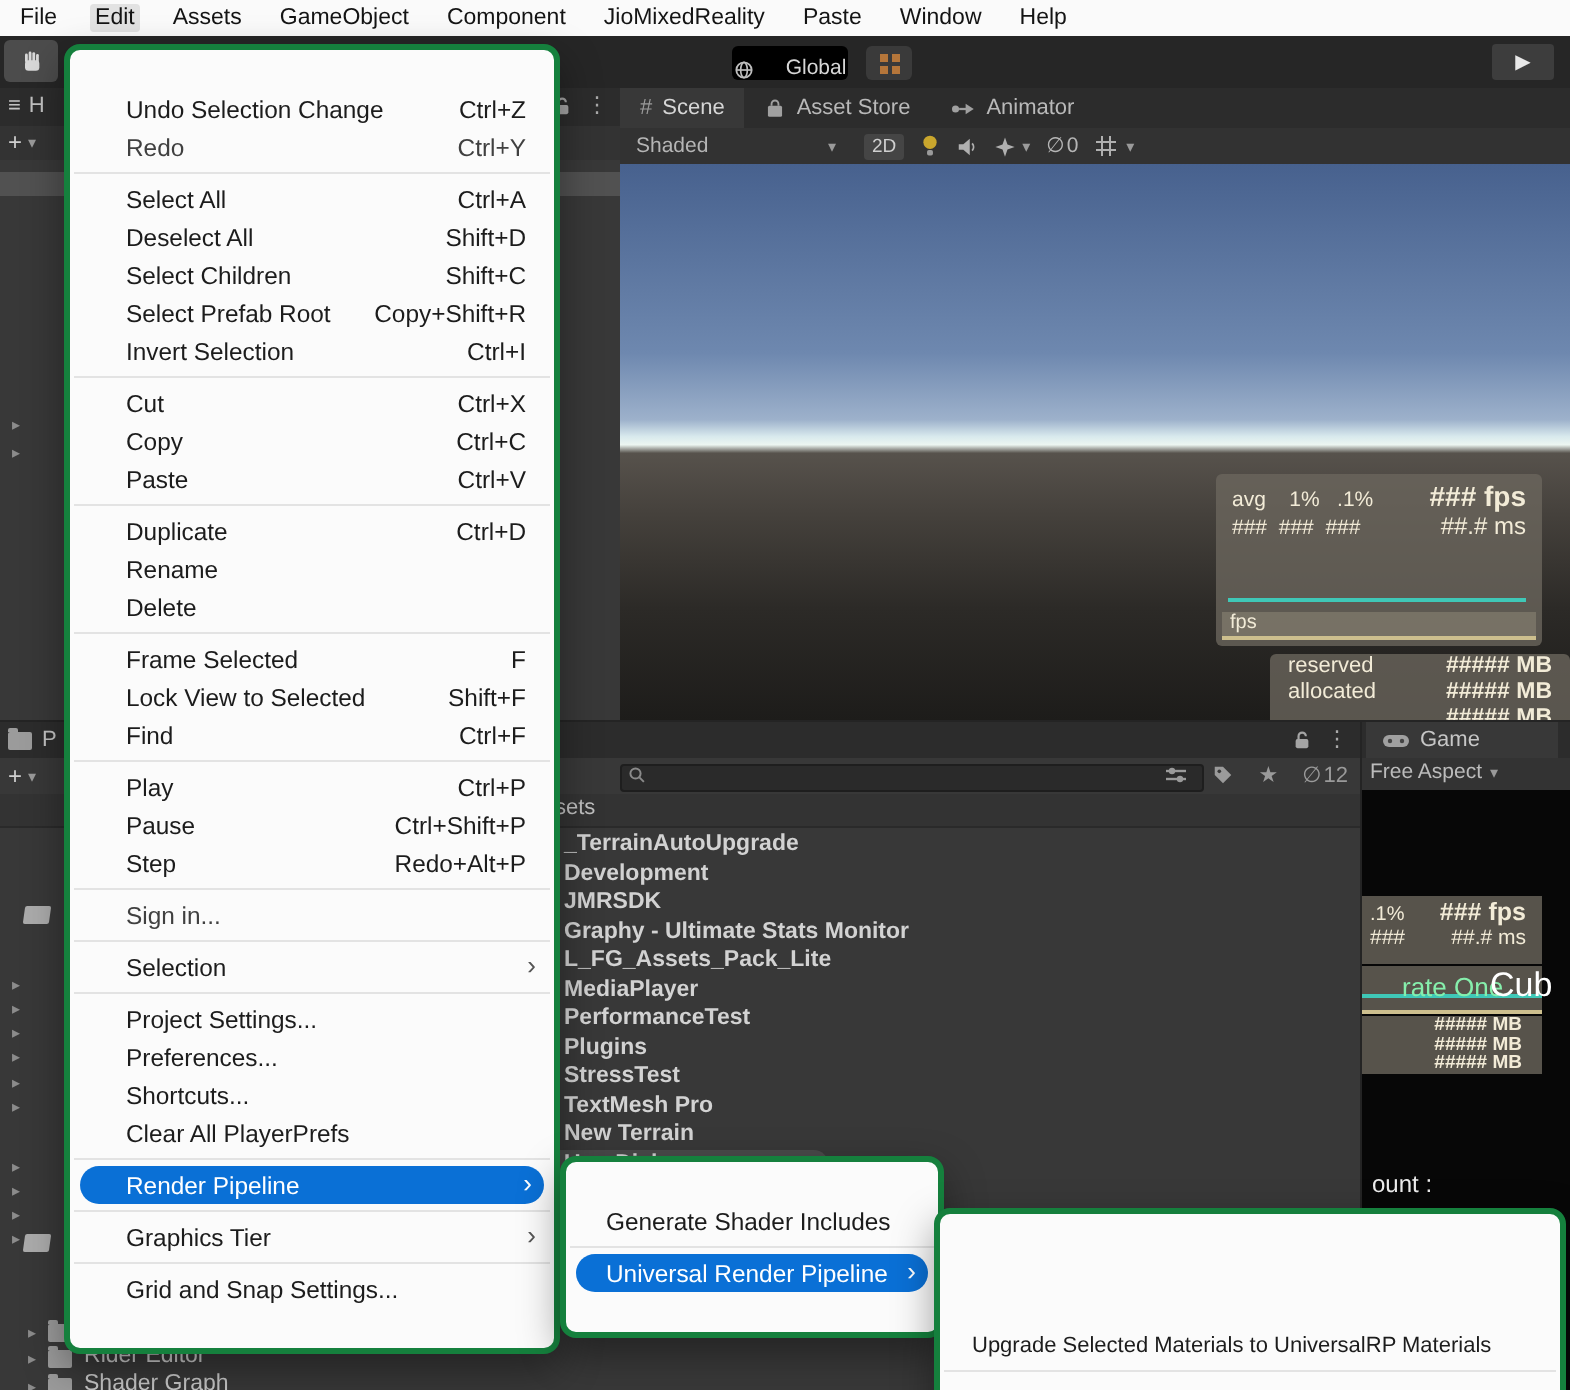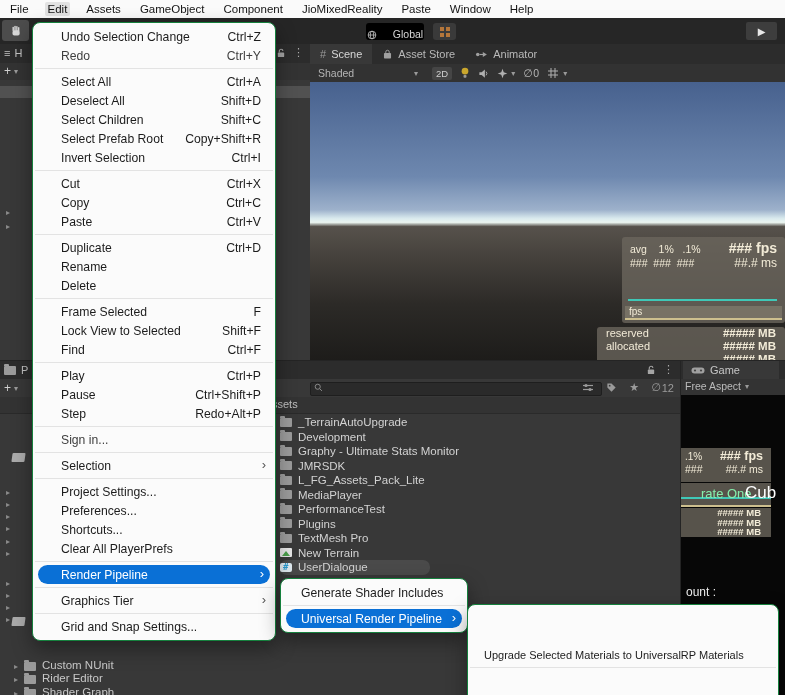--- a/index.html
+++ b/index.html
@@ -45,43 +45,43 @@
   .stab.ic-anim .ic-anim{display:inline;}
   .scene-tools{position:absolute;left:0;top:20px;width:100%;height:18px;background:#323232;display:flex;align-items:center;
                color:#b5b5b5;font-size:10.5px;gap:8px;padding-left:8px;box-sizing:border-box;}
   .shaded-dd{width:100px;display:flex;justify-content:space-between;align-items:center;padding-right:6px;}
   .tbtn{background:#454545;border-radius:2px;padding:1px 4px;font-size:9.5px;color:#cfcfcf;}
   .cd{font-size:8px;color:#9a9a9a;}
   .viewport{position:absolute;left:0;top:38px;width:100%;height:278px;
     background:linear-gradient(#47618e 0%,#6e88af 34%,#9db1cb 46%,#d8e9ed 49%,#ecf6f1 50.5%,#57524c 52%,#45413c 63%,#2c2a27 80%,#1d1c1a 100%);}
   
   .g-ov{position:absolute;background:rgba(108,103,93,.78);border-radius:3px;color:#f2ebd7;}
-  .ov-scene{right:0;top:155px;width:163px;height:86px;}
+  .ov-scene{right:14px;top:155px;width:163px;height:86px;}
   .ov-row{display:flex;justify-content:space-between;align-items:baseline;padding:0 8px;white-space:pre;}
   .ov-l{font-size:10.5px;}
   .ov-r1{font-size:14px;font-weight:bold;}
   .ov-r2{font-size:12px;}
   .tealline{position:absolute;left:6px;right:8px;top:62px;height:2px;background:#3fc8b7;}
   .fpsbar{position:absolute;left:3px;right:3px;top:69px;height:14px;background:rgba(140,134,118,.55);
           border-bottom:2px solid #cdbf8e;font-size:10px;padding-left:4px;box-sizing:border-box;}
-  .ov-mem{right:0;top:245px;width:188px;height:40px;}
+  .ov-mem{right:0;top:245px;width:150px;height:40px;}
   .mem-row{display:flex;justify-content:space-between;padding:0 9px;font-size:11px;line-height:13px;}
   .mem-row .v{font-weight:bold;font-size:11.5px;}
   
   .proj{position:absolute;left:0;top:360px;width:680px;height:335px;background:#383838;overflow:hidden;border-top:1px solid #242424;}
   .proj-hdr{position:absolute;left:0;top:0;width:100%;height:18px;background:#2c2c2c;color:#c2c2c2;font-size:11px;}
   .proj-tools{position:absolute;left:0;top:18px;width:100%;height:18px;background:#383838;border-bottom:1px solid #2f2f2f;}
   .search{position:absolute;left:310px;top:2.5px;width:268px;height:12px;background:#2a2a2a;border:1px solid #1e1e1e;
           border-radius:2px;color:#ccc;font-size:10px;padding:0 4px 0 18px;outline:none;}
   .s-ic{position:absolute;left:314px;top:4px;line-height:0;}
   .pt-icons{position:absolute;right:6px;top:2px;display:flex;gap:12px;align-items:center;color:#9a9a9a;font-size:11px;}
   .crumb{position:absolute;left:0;top:36px;width:100%;height:16px;background:#333;border-bottom:1px solid #2a2a2a;
          color:#c0c0c0;font-size:11px;}
   .crumb span{position:absolute;left:272px;top:1px;}
-  .flist{position:absolute;left:280px;top:54px;width:390px;}
+  .flist{position:absolute;left:264px;top:54px;width:390px;font-weight:bold;}
   .prow{display:flex;align-items:center;gap:6px;height:14.5px;color:#d2d2d2;font-size:11.5px;}
   .prow.selected{background:#4a4a4a;border-radius:7px;width:150px;}
   .fold{width:12px;height:9px;background:#9b9b9b;border-radius:1px;position:relative;flex:none;}
   .fold::before{content:"";position:absolute;top:-2px;left:0;width:5px;height:2px;background:#9b9b9b;border-radius:1px 1px 0 0;}
   .ic-terrain .fold{background:#e6e6e6;}
   .ic-terrain .fold::before{display:none;}
   .ic-terrain .fold::after{content:"";position:absolute;bottom:1px;left:2px;
       border-left:4px solid transparent;border-right:4px solid transparent;border-bottom:5px solid #4a9e4a;}
   .ic-dialogue .fold{background:#e2ecf2;border-radius:2px;}
   .ic-dialogue .fold::before{display:none;}
@@ -107,22 +107,22 @@
   .gov1 .r2{display:flex;justify-content:space-between;padding:0 8px 0 4px;font-size:10.5px;}
   .gbtn{position:absolute;left:0;top:88px;width:90px;height:22px;background:rgba(108,103,93,.8);
         border-bottom:2px solid #cdbf8e;}
   .gbtn .teal{position:absolute;left:20px;top:3px;font-size:13px;color:#86efac;}
   .gbtn .tline{position:absolute;left:0;right:0;top:14px;height:1.5px;background:#3fc8b7;}
   .cub{position:absolute;left:64px;top:88px;font-size:17px;color:#fff;}
   .gmem{position:absolute;left:0;top:113px;width:90px;height:29px;background:rgba(108,103,93,.8);
         color:#f2ebd7;font-size:9.5px;text-align:right;padding-right:10px;box-sizing:border-box;line-height:9.5px;font-weight:bold;}
   .gcount{position:absolute;left:5px;top:190px;color:#ececec;font-size:12px;}
   
-  .menu{position:absolute;background:#fbfbfb;border:1px solid #15803d;border-radius:8px;
-        box-shadow:0 8px 20px rgba(0,0,0,.38);padding:4px 0;z-index:30;}
+  .menu{position:absolute;background:#fbfbfb;border:3px solid #15803d;border-radius:8px;
+        box-shadow:0 8px 20px rgba(0,0,0,.38);padding:20px 0;z-index:30;}
   .edit-menu{left:32px;top:22px;width:242px;}
   .sub1{left:280px;top:578px;width:186px;z-index:31;}
   .sub2{left:467px;top:604px;width:310px;z-index:32;}
   .mitem{display:flex;align-items:center;height:19px;padding:0 14px 0 28px;font-size:12.2px;color:#1c1c1c;position:relative;}
   .sub1 .mitem{padding-left:20px;}
   .sub2 .mitem{padding-left:16px;font-size:11px;margin-top:36px;}
   .mshort{margin-left:auto;padding-left:12px;}
   .marrow{display:none;position:absolute;right:9px;top:1px;color:#555;font-size:13px;}
   .marrow::before{content:"\203A";}
   .has-arrow .marrow{display:block;}
@@ -396,41 +396,45 @@
     <div class="prow ic-folder">
           <span class="fold"></span>
           <span>_TerrainAutoUpgrade</span>
         </div>
         <div class="prow ic-folder">
           <span class="fold"></span>
           <span>Development</span>
         </div>
         <div class="prow ic-folder">
           <span class="fold"></span>
+          <span>JMRSDK</span>
+        </div>
+        <div class="prow ic-folder">
+          <span class="fold"></span>
           <span>Graphy - Ultimate Stats Monitor</span>
         </div>
         <div class="prow ic-folder">
           <span class="fold"></span>
-          <span>JMRSDK</span>
-        </div>
-        <div class="prow ic-folder">
-          <span class="fold"></span>
           <span>L_FG_Assets_Pack_Lite</span>
         </div>
         <div class="prow ic-folder">
           <span class="fold"></span>
           <span>MediaPlayer</span>
         </div>
         <div class="prow ic-folder">
           <span class="fold"></span>
           <span>PerformanceTest</span>
         </div>
         <div class="prow ic-folder">
           <span class="fold"></span>
           <span>Plugins</span>
+        </div>
+        <div class="prow ic-folder">
+          <span class="fold"></span>
+          <span>StressTest</span>
         </div>
         <div class="prow ic-folder">
           <span class="fold"></span>
           <span>TextMesh Pro</span>
         </div>
         <div class="prow ic-terrain">
           <span class="fold"></span>
           <span>New Terrain</span>
         </div>
         <div class="prow selected ic-dialogue">

